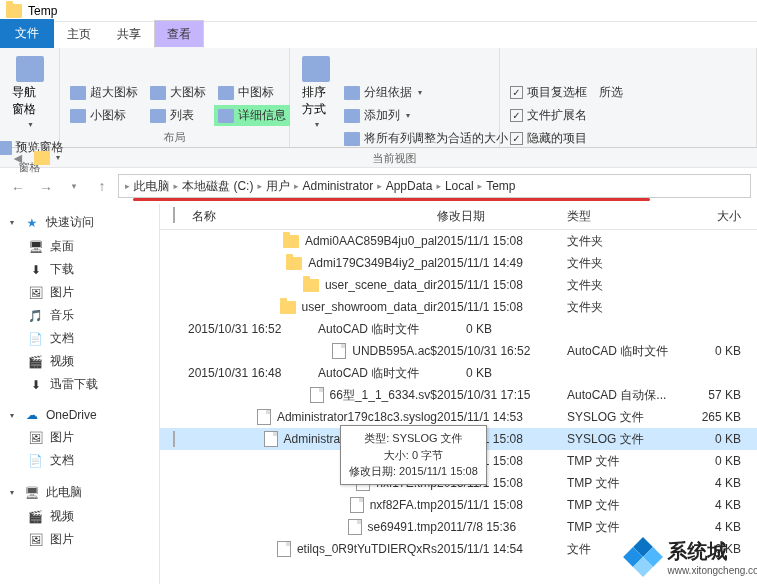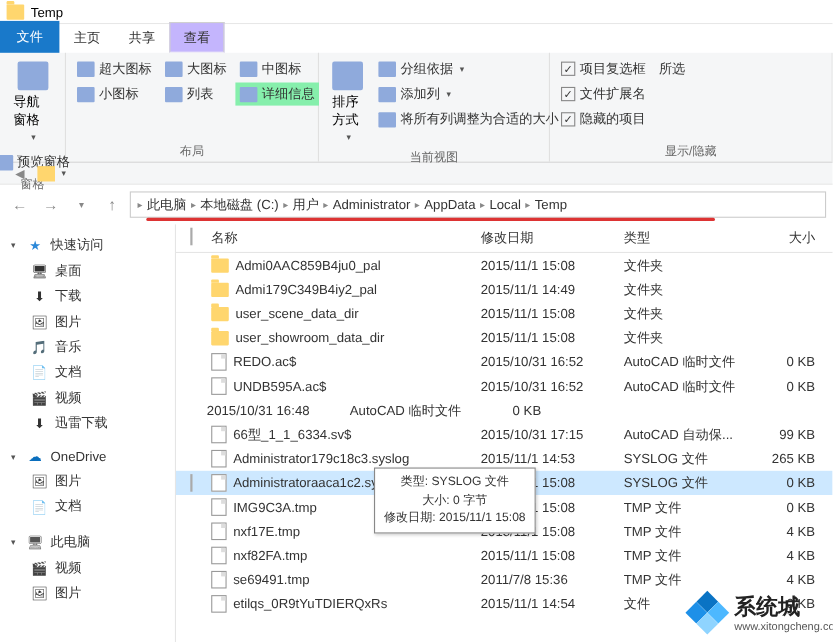--- a/index.html
+++ b/index.html
@@ -14,21 +14,21 @@
 .tabs { height: 26px; background: #fff; display: flex; align-items: flex-end; }
 .tab { padding: 5px 12px 4px; font-size: 12px; color: #333; border: 1px solid transparent; cursor: pointer; }
 .tab.file { background: #1979ca; color: #fff; padding: 5px 14px; }
 .tab.active { background: #c4b5fd; border: 1px solid #d0d0d0; border-bottom: 1px solid #f5f6f7; }
 
 
 .ribbon { height: 100px; background: #f5f6f7; border-bottom: 1px solid #d0d0d0; display: flex; }
 .ribbon-group { border-right: 1px solid #e0e0e0; padding: 4px 6px 2px; display: flex; flex-direction: column; justify-content: space-between; }
 .ribbon-group-label { text-align: center; font-size: 11px; color: #666; padding-top: 2px; }
 .ribbon-body { display: flex; gap: 4px; flex: 1; }
-.ribbon-col { display: flex; flex-direction: column; gap: 2px; }
+.ribbon-col { display: flex; flex-direction: column; gap: 2px; margin-top: 30px; }
 .ribbon-item { display: flex; align-items: center; gap: 4px; padding: 2px 4px; font-size: 12px; color: #333; cursor: pointer; white-space: nowrap; }
 .ribbon-big { display: flex; flex-direction: column; align-items: center; gap: 2px; padding: 4px 6px; cursor: pointer; }
 .icon-sq { width: 16px; height: 14px; background: #8faadc; display: inline-block; border-radius: 1px; }
 .icon-big { width: 28px; height: 26px; background: #8faadc; border-radius: 2px; }
 .chk { width: 13px; height: 13px; border: 1px solid #888; display: inline-flex; align-items: center; justify-content: center; font-size: 10px; color: #333; }
 .chk.on::after { content: "✓"; }
 .drop { font-size: 8px; color: #555; margin-left: 2px; }
 
 
 .qat { height: 20px; background: #f5f6f7; border-bottom: 1px solid #e5e5e5; display: flex; align-items: center; padding: 0 6px; gap: 4px; }
@@ -54,21 +54,21 @@
 .files { flex: 1; display: flex; flex-direction: column; }
 .file-header { display: flex; border-bottom: 1px solid #e5e5e5; padding: 4px 0; font-size: 12px; color: #333; }
 .col-chk { width: 28px; text-align: center; }
 .col-name { flex: 1; padding-left: 4px; }
 .col-date { width: 130px; }
 .col-type { width: 120px; }
 .col-size { width: 70px; text-align: right; padding-right: 16px; }
 .file-rows { overflow-y: auto; flex: 1; position: relative; }
 .row { display: flex; align-items: center; height: 22px; font-size: 12px; color: #333; cursor: pointer; }
 .row.selected { background: #cde8ff; }
-.row .col-name { display: flex; align-items: center; gap: 6px; color: #333; }
+.row .col-name { display: flex; align-items: center; gap: 6px; color: #333; justify-content: flex-end; }
 .fi-folder { width: 16px; height: 13px; background: #ffd66e; border-radius: 1px; position: relative; }
 .fi-folder::before { content: ""; position: absolute; top: -3px; left: 0; width: 7px; height: 3px; background: #ffd66e; border-radius: 1px 1px 0 0; }
 .fi-file { width: 14px; height: 16px; background: #fff; border: 1px solid #999; position: relative; }
 .fi-file::after { content: ""; position: absolute; top: 0; right: 0; width: 4px; height: 4px; background: #ddd; }
 .row-chk { width: 13px; height: 13px; border: 1px solid #aaa; }
 
 
 .tooltip { position: absolute; left: 340px; top: 425px; background: #fff; border: 1px solid #888; padding: 4px 8px; font-size: 11px; color: #333; line-height: 1.5; box-shadow: 1px 1px 3px rgba(0,0,0,0.2); z-index: 10; text-align: center; }
 
 
@@ -193,21 +193,20 @@
             <span class="chk on"></span>
             <span>隐藏的项目</span>
           </div>
       </div>
       <div class="ribbon-col">
         <div class="ribbon-item">
             <span>所选</span>
           </div>
       </div>
     </div>
-    <div class="ribbon-group-label">显示/隐藏</div>
   </div>
 </div>
 
 <div class="qat">
   <span class="nav-btn">◄</span>
   <span style="width:16px;height:14px;background:#ffd66e"></span>
   <span class="drop">▾</span>
 </div>
 
 <div class="addr">
@@ -354,24 +353,20 @@
           <div class="col-name">
             <span class="fi-folder"></span>
             <span>user_showroom_data_dir</span>
           </div>
           <div class="col-date">2015/11/1 15:08</div>
           <div class="col-type">文件夹</div>
           <div class="col-size"></div>
         </div>
         <div class="row">
           <div class="col-chk"></div>
-          <div class="col-name">
-            <span class="fi-file"></span>
-            <span>REDO.ac$</span>
-          </div>
           <div class="col-date">2015/10/31 16:52</div>
           <div class="col-type">AutoCAD 临时文件</div>
           <div class="col-size">0 KB</div>
         </div>
         <div class="row">
           <div class="col-chk"></div>
           <div class="col-name">
             <span class="fi-file"></span>
             <span>UNDB595A.ac$</span>
           </div>
@@ -386,21 +381,21 @@
           <div class="col-size">0 KB</div>
         </div>
         <div class="row">
           <div class="col-chk"></div>
           <div class="col-name">
             <span class="fi-file"></span>
             <span>66型_1_1_6334.sv$</span>
           </div>
           <div class="col-date">2015/10/31 17:15</div>
           <div class="col-type">AutoCAD 自动保...</div>
-          <div class="col-size">99 KB</div>
+          <div class="col-size">57 KB</div>
         </div>
         <div class="row">
           <div class="col-chk"></div>
           <div class="col-name">
             <span class="fi-file"></span>
             <span>Administrator179c18c3.syslog</span>
           </div>
           <div class="col-date">2015/11/1 14:53</div>
           <div class="col-type">SYSLOG 文件</div>
           <div class="col-size">265 KB</div>

